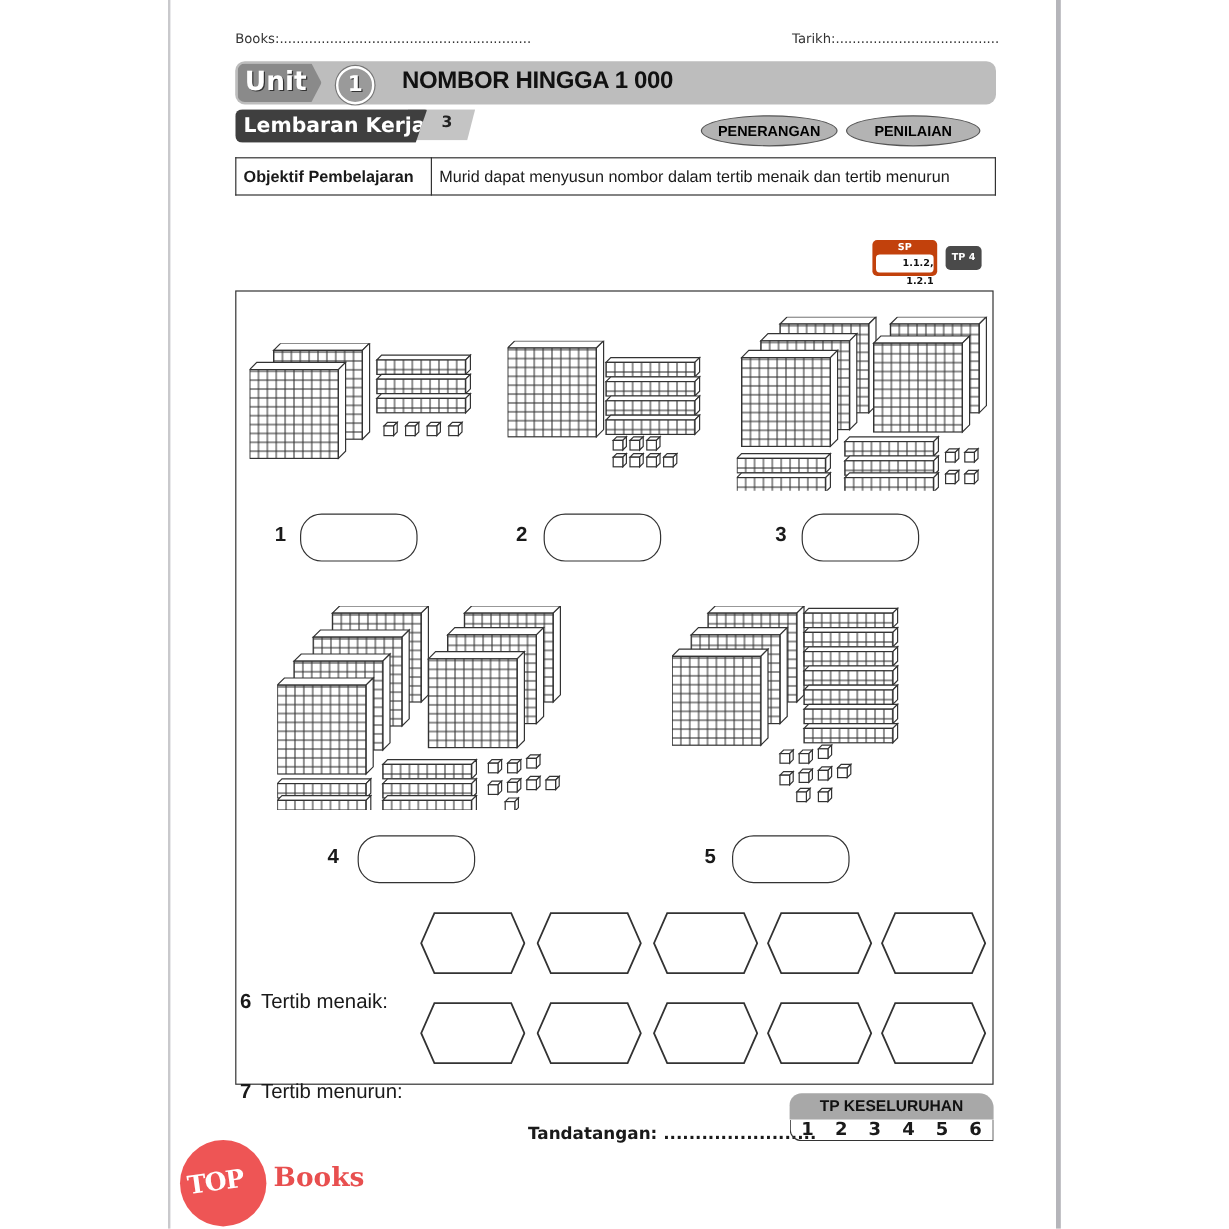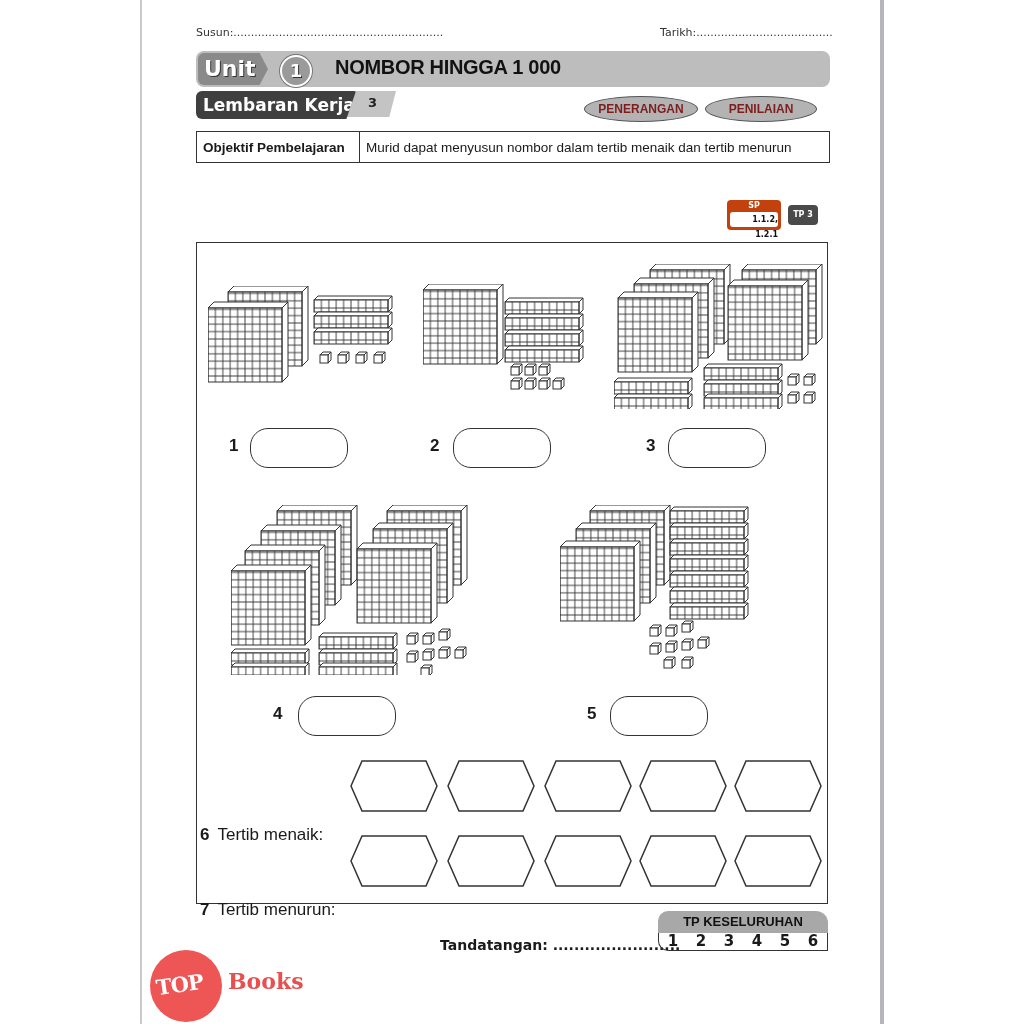--- a/index.html
+++ b/index.html
@@ -8,21 +8,21 @@
   .spine { position:absolute; left:880px; top:0; width:4px; height:1024px; background:#b5b5ba; }
   .abs { position:absolute; }
   .small { font-size:11px; color:#333; }
   .unit-band { position:absolute; left:196px; top:51px; width:634px; height:36px; background:#bdbdbd; border-radius:8px; }
   .unit-badge { position:absolute; left:198px; top:53px; height:32px; width:70px; background:#8a8a8a; color:#fff; font-weight:bold; font-size:22px; line-height:32px; padding-left:6px; box-sizing:border-box; border-radius:6px 0 0 6px; text-shadow:1px 1px 0 #333; clip-path:polygon(0 0, 88% 0, 100% 50%, 88% 100%, 0 100%); font-family:"DejaVu Sans", sans-serif; }
   .unit-num { position:absolute; left:280px; top:55px; width:28px; height:28px; border-radius:50%; background:#9a9a9a; border:2px solid #fff; box-shadow:0 0 0 1px #777; color:#fff; font-weight:bold; font-size:18px; line-height:28px; text-align:center; text-shadow:1px 1px 0 #333; }
   .unit-title { position:absolute; left:335px; top:56px; font-size:20px; font-weight:bold; color:#111; font-family:"Liberation Sans", sans-serif; letter-spacing:-0.3px; }
   .lk-tab { position:absolute; left:340px; top:91px; width:56px; height:26px; background:#c4c4c4; clip-path:polygon(0 0,100% 0,88% 100%,0 100%); }
   .lk-num { position:absolute; left:368px; top:95px; font-size:13px; font-weight:bold; color:#222; }
   .lk-badge { position:absolute; left:196px; top:91px; width:160px; height:28px; background:#3f3f3f; color:#fff; font-size:17px; font-weight:bold; line-height:28px; padding-left:7px; box-sizing:border-box; border-radius:6px 2px 2px 6px; clip-path:polygon(0 0,100% 0,94% 100%,0 100%); font-family:"DejaVu Sans", sans-serif; }
-  .pill { position:absolute; top:96px; height:24px; background:#b3b3b3; border:1px solid #555; border-radius:50%; font-size:12px; font-weight:bold; text-align:center; line-height:24px; color:#7f1d1d; font-family:"Liberation Sans", sans-serif; }
+  .pill { position:absolute; top:96px; height:24px; background:#b3b3b3; border:1px solid #555; border-radius:50%; font-size:12px; font-weight:bold; text-align:center; line-height:24px; color:#000000; font-family:"Liberation Sans", sans-serif; }
   table.info { position:absolute; left:196px; top:131px; width:634px; border-collapse:collapse; font-family:"Liberation Sans", sans-serif; font-size:13.5px; }
   table.info td { border:1.5px solid #333; padding:0 6px; height:30px; }
   table.info td.lbl { font-weight:bold; width:150px; }
   .sp-badge { position:absolute; left:727px; top:200px; width:54px; height:30px; background:#c2410c; border-radius:4px; }
   .sp-top { position:absolute; left:0; top:1px; width:54px; text-align:center; font-size:8px; color:#fff; font-weight:bold; }
   .sp-bottom { position:absolute; left:3px; top:12px; width:48px; height:15px; background:#fff; border-radius:3px; text-align:right; font-size:8px; font-weight:bold; line-height:15px; color:#111; }
   .tp-badge { position:absolute; left:788px; top:205px; width:30px; height:20px; background:#4a4a4a; border-radius:4px; color:#fff; font-size:8px; font-weight:bold; text-align:center; line-height:20px; }
   .work { position:absolute; left:196px; top:242px; width:632px; height:662px; border:1.5px solid #333; box-sizing:border-box; }
   .ans-box { position:absolute; width:98px; height:40px; border:1.5px solid #333; border-radius:18px; box-sizing:border-box; background:#fff; }
   .qnum { position:absolute; font-size:17px; font-weight:bold; font-family:"Liberation Sans", sans-serif; }
@@ -37,21 +37,21 @@
   .logo-top { position:absolute; left:156px; top:972px; font-family:"DejaVu Serif", serif; font-weight:bold; font-size:21px; color:#fff; transform:rotate(-8deg); letter-spacing:-1px; }
   .logo-books { position:absolute; left:228px; top:968px; font-family:"DejaVu Serif", serif; font-weight:bold; font-size:22px; color:#e84f4f; }
   svg.blocks { position:absolute; }
 </style>
 </head>
 <body>
 
 <div class="page"></div>
 <div class="spine"></div>
 
-<div class="abs small" style="left:196px;top:26px;">Susun:............................................................</div>
+<div class="abs small" style="left:196px;top:26px;">Books:............................................................</div>
 <div class="abs small" style="left:660px;top:26px;">Tarikh:.......................................</div>
 
 <div class="unit-band"></div>
 <div class="unit-badge">Unit</div>
 <div class="unit-num">1</div>
 <div class="unit-title">NOMBOR HINGGA 1 000</div>
 
 <div class="lk-tab"></div>
 <div class="lk-badge">Lembaran Kerja</div>
 <div class="lk-num">3</div>
@@ -64,21 +64,21 @@
   <tr>
     <td class="lbl">Objektif Pembelajaran</td>
     <td>Murid dapat menyusun nombor dalam tertib menaik dan tertib menurun</td>
   </tr>
 </tbody>
   </table>
 <div class="sp-badge">
   <div class="sp-top">SP</div>
   <div class="sp-bottom">1.1.2, 1.2.1</div>
 </div>
-<div class="tp-badge">TP 3</div>
+<div class="tp-badge">TP 4</div>
 
 <div class="work"></div>
 
 <svg width="0" height="0" style="position:absolute">
   <defs>
     <pattern id="grid" width="7.4" height="7.4" patternUnits="userSpaceOnUse">
       <rect width="7.4" height="7.4" fill="#fff" stroke="#333" stroke-width="0.9"></rect>
     </pattern>
     <pattern id="rodgrid" width="7.4" height="12" patternUnits="userSpaceOnUse">
       <rect width="7.4" height="12" fill="#fff" stroke="#333" stroke-width="0.9"></rect>

